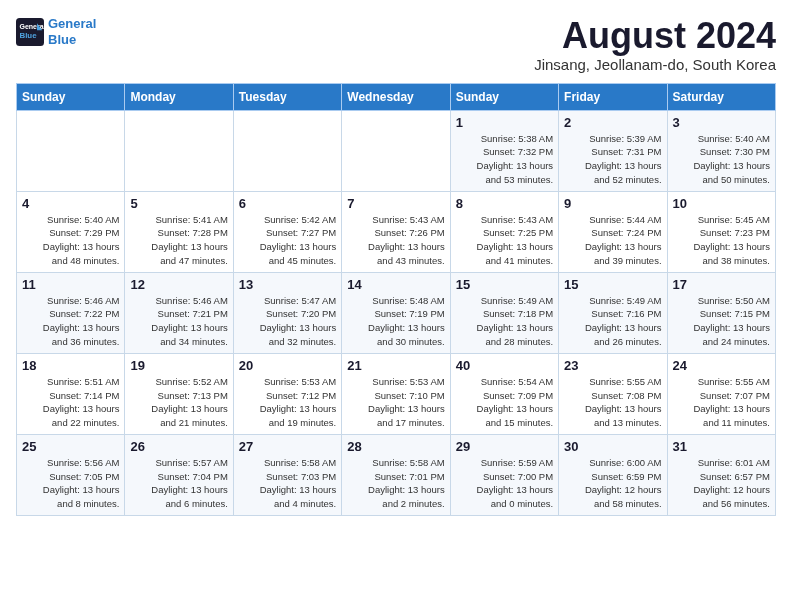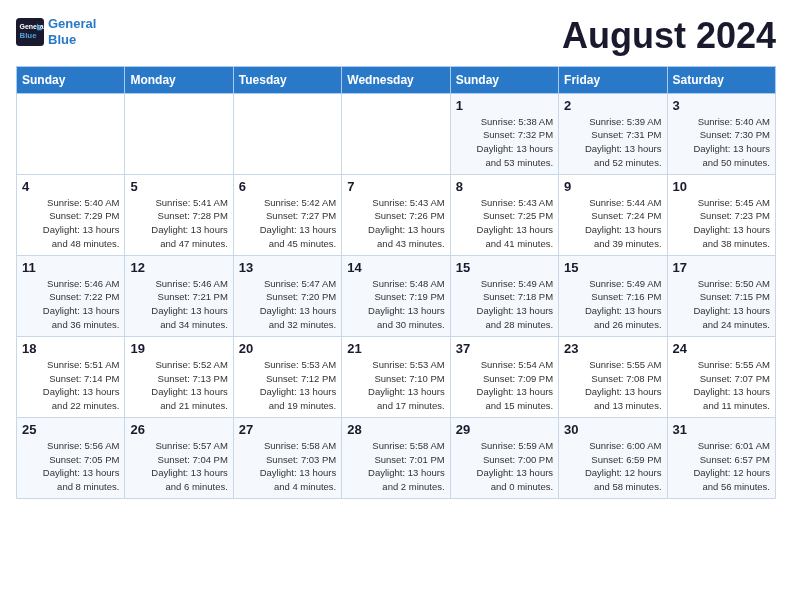--- a/index.html
+++ b/index.html
@@ -109,20 +109,21 @@
     </svg>
     <div>
       <div class="logo-text">
         <span>General</span><br>
         <span style="color:#2979c8;">Blue</span>
       </div>
     </div>
   </div>
   <div class="title-area">
     <div class="main-title">August 2024</div>
+    <div class="subtitle">Jinsang, Jeollanam-do, South Korea</div>
   </div>
 </div>
 
 <table>
   <thead>
     <tr>
     <th>Sunday</th>
         <th>Monday</th>
         <th>Tuesday</th>
         <th>Wednesday</th>
@@ -221,21 +222,21 @@
         </td>
         <td>
           <span class="day-num">20</span>
           <div class="day-info">Sunrise: 5:53 AM<br>Sunset: 7:12 PM<br>Daylight: 13 hours<br>and 19 minutes.</div>
         </td>
         <td>
           <span class="day-num">21</span>
           <div class="day-info">Sunrise: 5:53 AM<br>Sunset: 7:10 PM<br>Daylight: 13 hours<br>and 17 minutes.</div>
         </td>
         <td>
-          <span class="day-num">37</span>
+          <span class="day-num">40</span>
           <div class="day-info">Sunrise: 5:54 AM<br>Sunset: 7:09 PM<br>Daylight: 13 hours<br>and 15 minutes.</div>
         </td>
         <td>
           <span class="day-num">23</span>
           <div class="day-info">Sunrise: 5:55 AM<br>Sunset: 7:08 PM<br>Daylight: 13 hours<br>and 13 minutes.</div>
         </td>
         <td>
           <span class="day-num">24</span>
           <div class="day-info">Sunrise: 5:55 AM<br>Sunset: 7:07 PM<br>Daylight: 13 hours<br>and 11 minutes.</div>
         </td>

